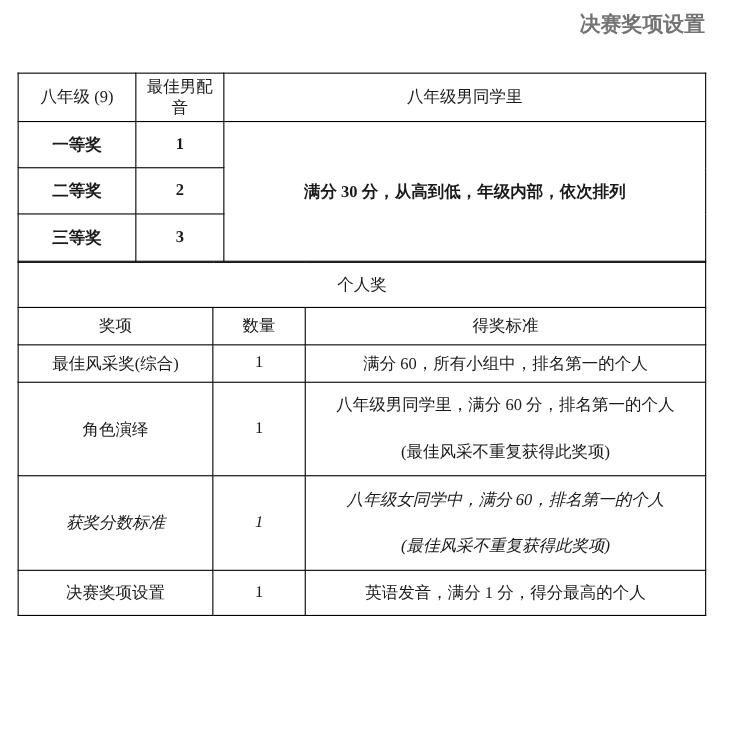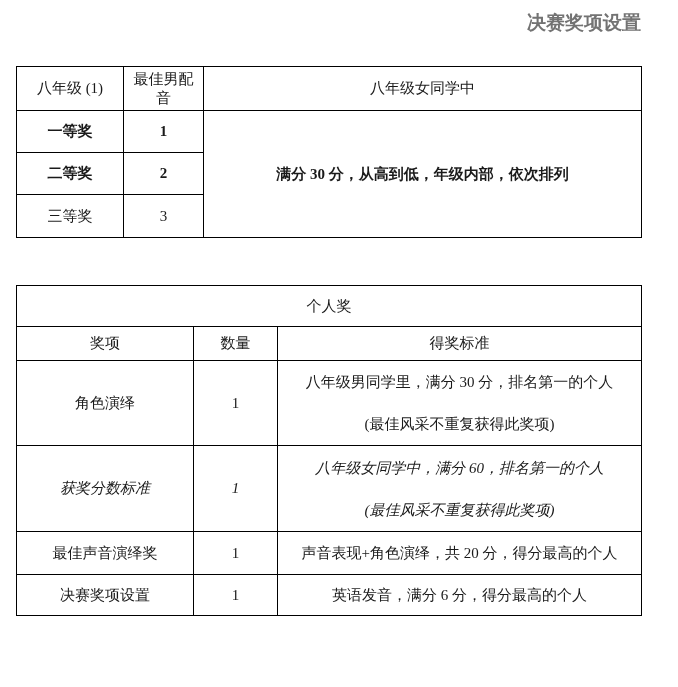--- a/index.html
+++ b/index.html
@@ -27,32 +27,32 @@
     font-size: 19px;
     line-height: 26px;
     color: #737373;
   }
   table {
     border-collapse: collapse;
     table-layout: fixed;
     width: 625px;
   }
   #group-table { margin-top: 30px; }
-  #individual-table { margin-top: 47px; }
+  #individual-table { }
   td {
     border: 1px solid var(--border-color, #000000);
     text-align: center;
     vertical-align: middle;
     font-size: 15px;
     padding: 0 4px;
     overflow: hidden;
   }
   tr.h41 td { height: 41px; }
   tr.h42 td { height: 42px; font-weight: bold; }
-  tr.h43 td { height: 43px; }
+  tr.h43 td { height: 43px; font-weight: bold; }
   tr.h44 td { height: 44px; }
   tr.h45 td { height: 34px; }
   tr.h83 td { height: 83px; }
   tr.h86 td { height: 86px; font-style: italic; }
   td.two-line div { line-height: 42px; }
 </style>
 </head>
 <body style="background: rgb(255, 255, 255);">
 
 <div class="content">
@@ -60,23 +60,23 @@
   <h1 class="page-title">决赛奖项设置</h1>
 
   <table id="group-table">
     <colgroup>
       <col style="width:107px">
       <col style="width:80px">
       <col style="width:438px">
     </colgroup>
     <tbody>
       <tr class="h44">
-        <td>八年级 (1)</td>
+        <td>八年级 (9)</td>
         <td>最佳男配音</td>
-        <td>八年级女同学中</td>
+        <td>八年级男同学里</td>
       </tr>
       <tr class="h42">
         <td>一等奖</td>
         <td>1</td>
         <td rowspan="3">满分 30 分，从高到低，年级内部，依次排列</td>
       </tr>
       <tr class="h42">
         <td>二等奖</td>
         <td>2</td>
       </tr>
@@ -95,42 +95,42 @@
     </colgroup>
     <tbody>
       <tr class="h41">
         <td colspan="3">个人奖</td>
       </tr>
       <tr class="h45">
         <td>奖项</td>
         <td>数量</td>
         <td>得奖标准</td>
       </tr>
+      <tr class="h45">
+        <td>最佳风采奖(综合)</td>
+        <td>1</td>
+        <td>满分 60，所有小组中，排名第一的个人</td>
+      </tr>
       <tr class="h83">
         <td>角色演绎</td>
         <td>1</td>
         <td class="two-line">
-          <div>八年级男同学里，满分 30 分，排名第一的个人</div>
+          <div>八年级男同学里，满分 60 分，排名第一的个人</div>
           <div>(最佳风采不重复获得此奖项)</div>
         </td>
       </tr>
       <tr class="h86">
         <td>获奖分数标准</td>
         <td>1</td>
         <td class="two-line">
           <div>八年级女同学中，满分 60，排名第一的个人</div>
           <div>(最佳风采不重复获得此奖项)</div>
         </td>
       </tr>
-      <tr class="h43">
-        <td>最佳声音演绎奖</td>
-        <td>1</td>
-        <td>声音表现+角色演绎，共 20 分，得分最高的个人</td>
-      </tr>
       <tr class="h41">
         <td>决赛奖项设置</td>
         <td>1</td>
-        <td>英语发音，满分 6 分，得分最高的个人</td>
+        <td>英语发音，满分 1 分，得分最高的个人</td>
       </tr>
     </tbody>
   </table>
 
 </div>
 
 </body></html>

